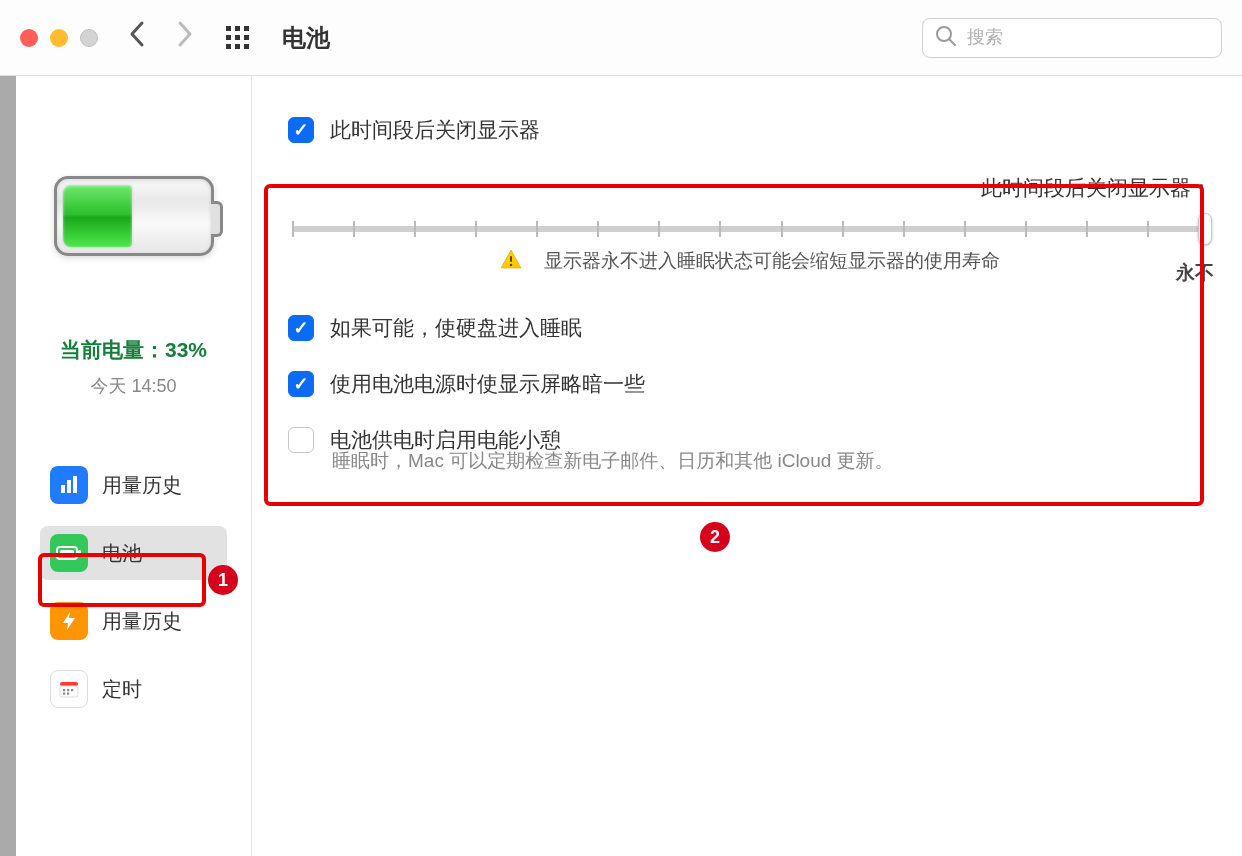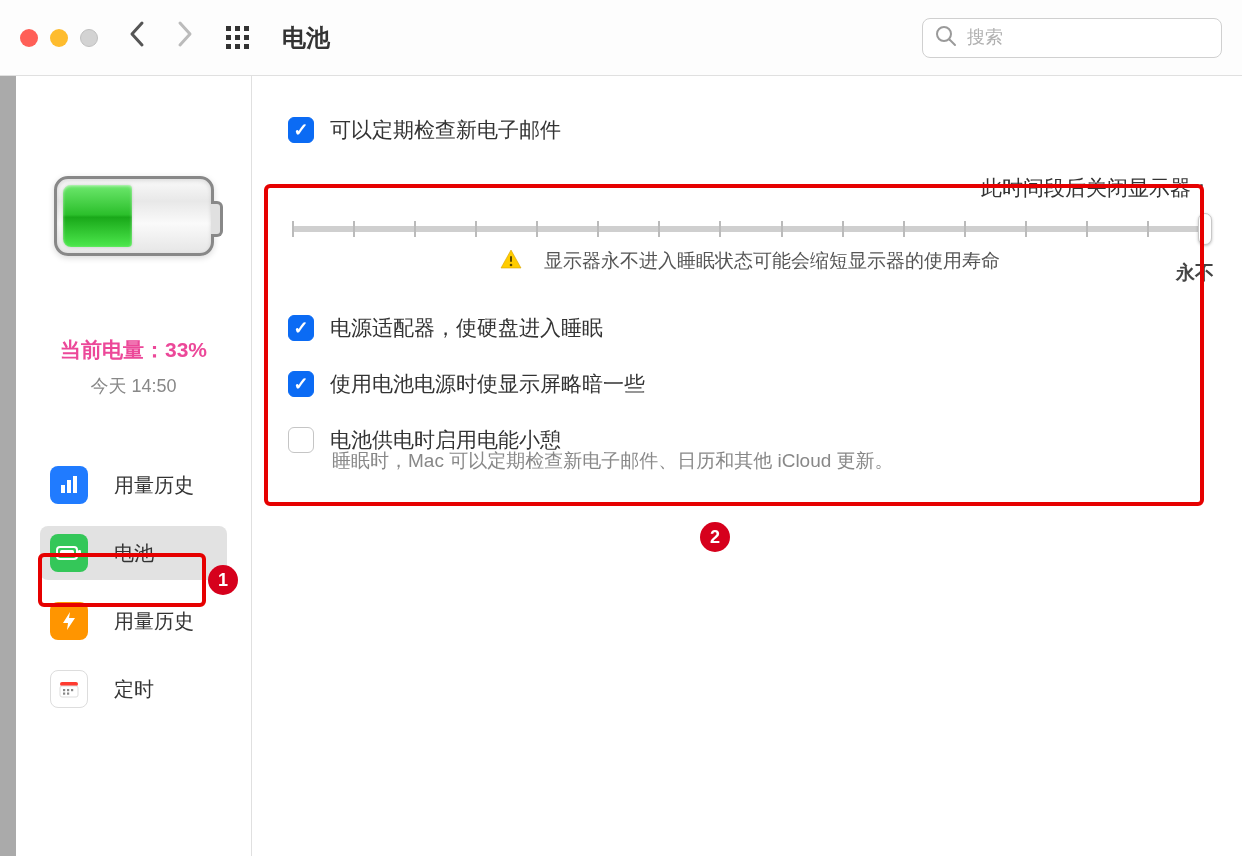--- a/index.html
+++ b/index.html
@@ -72,27 +72,27 @@
       box-shadow: inset 0 1px 3px rgba(255,255,255,0.6), 0 0 3px rgba(0,0,0,0.15);
     }
     .batt-tip {
       position: absolute; right: -12px; top: 22px;
       width: 12px; height: 36px;
       border: 3px solid #888; border-left: none;
       border-radius: 0 6px 6px 0;
       background: #e0e0e0;
     }
     .charge-info { text-align: center; margin-bottom: 60px; width: 100%; }
-    .charge-current { font-size: 21px; font-weight: 600; color: #ec4899; margin-bottom: 10px; }
+    .charge-current { font-size: 21px; font-weight: 600; color: #15803d; margin-bottom: 10px; }
     .charge-last { font-size: 19px; color: #888; margin-bottom: 8px; }
     .charge-time { font-size: 18px; color: #888; }
 
     .nav-list { width: 100%; list-style: none; padding: 0 24px; }
     .nav-item {
-      display: flex; align-items: center; gap: 26px;
+      display: flex; align-items: center; gap: 14px;
       padding: 8px 10px; border-radius: 8px;
       font-size: 20px; color: #333; margin-bottom: 14px;
       cursor: default;
     }
     .nav-item.selected { background: #e2e2e2; }
     .nav-icon {
       width: 38px; height: 38px; border-radius: 8px;
       display: flex; align-items: center; justify-content: center;
       flex-shrink: 0;
     }
@@ -280,21 +280,21 @@
       </li>
     </ul>
 
     <div class="annotation-box-1" style="left:22px; top:477px; width:168px; height:54px;"></div>
     <div class="annotation-badge" style="left:192px; top:489px;">1</div>
   </div>
 
   <div class="main-pane">
     <div class="option-row">
       <span class="checkbox checked"></span>
-      <span>可以定期检查新电子邮件</span>
+      <span>此时间段后关闭显示器</span>
     </div>
 
     <div class="slider-section">
       <div class="slider-label">此时间段后关闭显示器：</div>
       <div class="slider-track-wrap">
         <div class="slider-track"></div>
         <div class="slider-ticks" id="slider-ticks">
             <div class="tick" style="left: 0%;"></div>
             <div class="tick" style="left: 6.66667%;"></div>
             <div class="tick" style="left: 13.3333%;"></div>
@@ -322,21 +322,21 @@
               <rect x="10" y="7" width="2" height="6" rx="1" fill="#5a4700"></rect>
               <circle cx="11" cy="16" r="1.3" fill="#5a4700"></circle>
             </svg>
         </span>
         <span>显示器永不进入睡眠状态可能会缩短显示器的使用寿命</span>
       </div>
     </div>
 
     <div class="option-row">
       <span class="checkbox checked"></span>
-      <span>电源适配器，使硬盘进入睡眠</span>
+      <span>如果可能，使硬盘进入睡眠</span>
     </div>
     <div class="option-row">
       <span class="checkbox checked"></span>
       <span>使用电池电源时使显示屏略暗一些</span>
     </div>
     <div class="option-row" style="margin-bottom:12px;">
       <span class="checkbox"></span>
       <span>电池供电时启用电能小憩</span>
     </div>
     <div class="option-sub">睡眠时，Mac 可以定期检查新电子邮件、日历和其他 iCloud 更新。</div>

